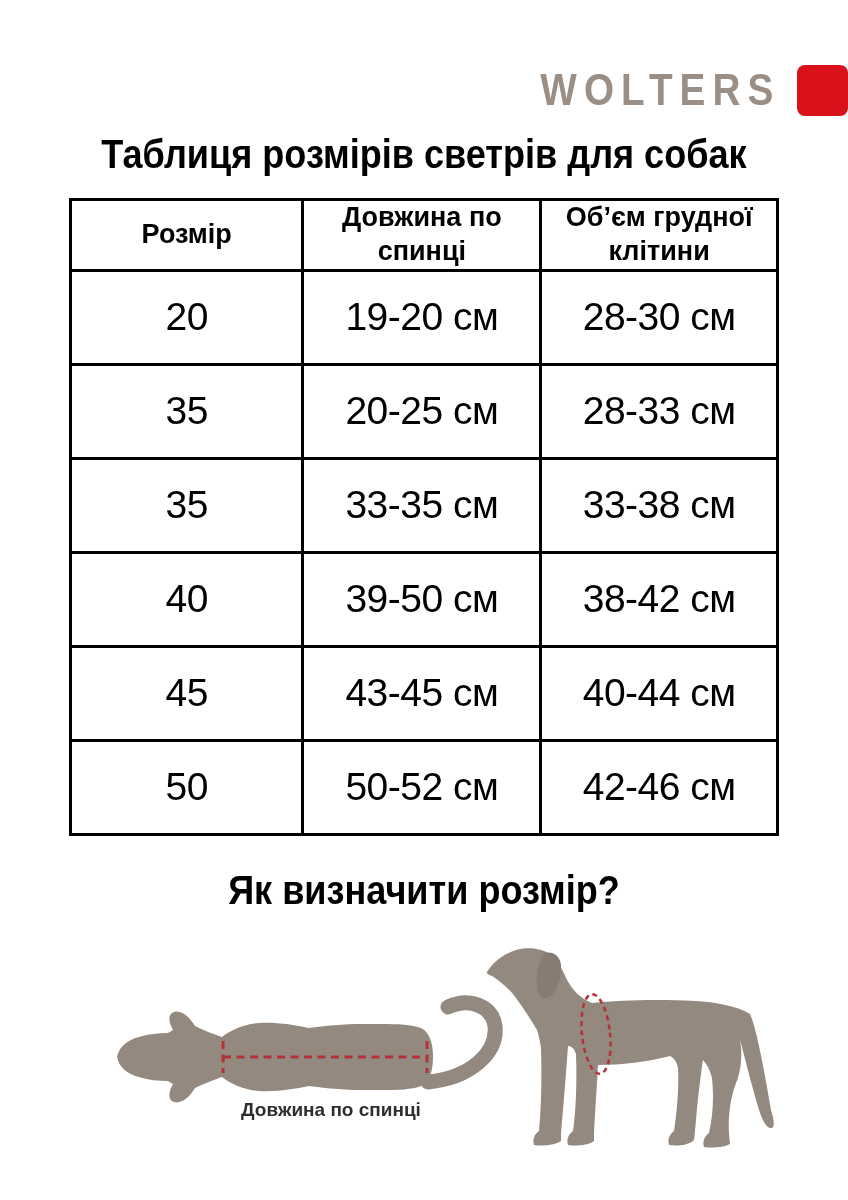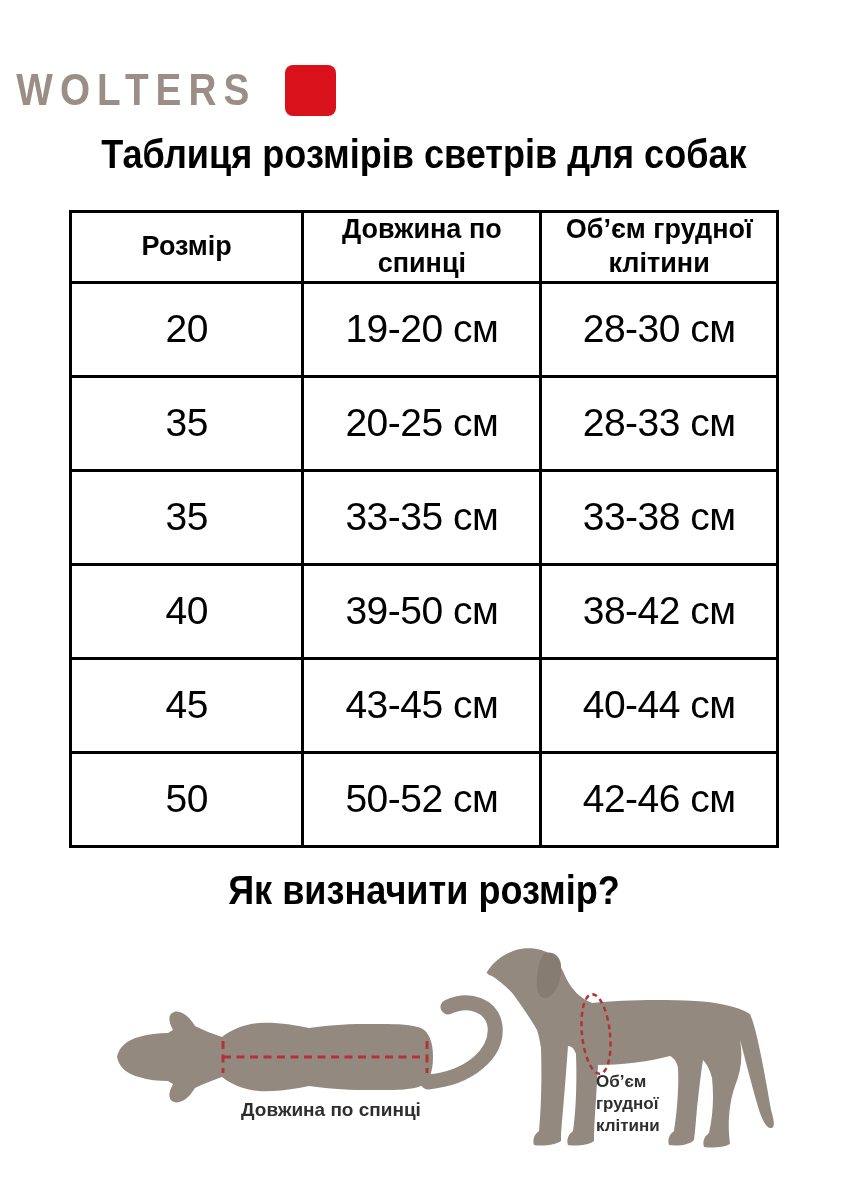--- a/index.html
+++ b/index.html
@@ -5,41 +5,41 @@
   html,body { margin:0; padding:0; background:#ffffff; }
   .page {
     position:relative; width:848px; height:1200px; background:#ffffff;
     font-family:"Liberation Sans", sans-serif; overflow:hidden; color:#000;
   }
   .condensed { transform:scaleX(0.88); transform-origin:50% 50%; }
 
   
   .logo-row {
     position:absolute; top:62px; left:0; width:100%; height:56px;
-    display:flex; justify-content:flex-start; align-items:center; gap:12px;
+    display:flex; justify-content:flex-end; align-items:center; 
   }
   .logo-text {
     font-size:44px; font-weight:800; letter-spacing:8px; line-height:1;
     display:inline-block;
   }
   .logo-square { width:51px; height:51px; border-radius:8px; display:inline-block; }
 
   
   .title {
     position:absolute; top:131px; left:0; width:100%; margin:0;
     text-align:center; font-size:41px; font-weight:700; line-height:1.15;
   }
   .section-heading {
     position:absolute; top:867px; left:0; width:100%; margin:0;
     text-align:center; font-size:41px; font-weight:700; line-height:1.15;
   }
 
   
   table.size-table {
-    position:absolute; left:69px; top:210px; width:710px; height:638px;
+    position:absolute; left:69px; top:198px; width:710px; height:638px;
     border-collapse:collapse; table-layout:fixed; text-align:center;
     background:#fff;
   }
   table.size-table th, table.size-table td {
     border:3px solid #000; vertical-align:middle; padding:0 18px;
     overflow:hidden;
   }
   table.size-table th { font-size:27px; font-weight:700; line-height:1.25; }
   table.size-table td { font-size:39px; font-weight:400; letter-spacing:-0.5px; }
   table.size-table th:nth-child(1){ width:32.8%; }
@@ -157,18 +157,15 @@
              C541,190 542,160 541,128 C540,122 539,116 537,110
              C530,98 522,86 513,74 C506,66 498,60 492,56
              C488,55 486,53 487,52 Z" fill="#94897e"></path>
         <path class="ear-fill" d="M545,33 C553,31 560,36 561,45 C562,58 557,72 549,77
              C543,80 538,76 537,68 C536,55 539,38 545,33 Z" fill="#867c72"></path>
         <ellipse class="measure-stroke" cx="596" cy="114" rx="14" ry="40" transform="rotate(-6 596 114)" fill="none" stroke-width="2.5" stroke-dasharray="5 4" stroke="#b23237"></ellipse>
       </g>
     </svg>
 
     <div class="label-back">Довжина по спинці</div>
-    <div class="label-chest">Об’єм
-грудної
-клітини</div>
   </div>
 
 </div>
 
 </body></html>

